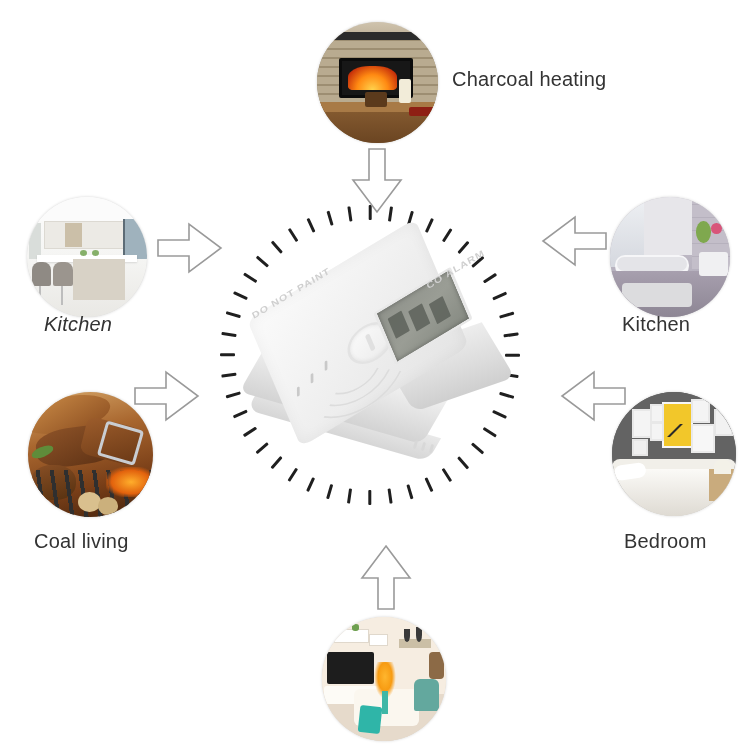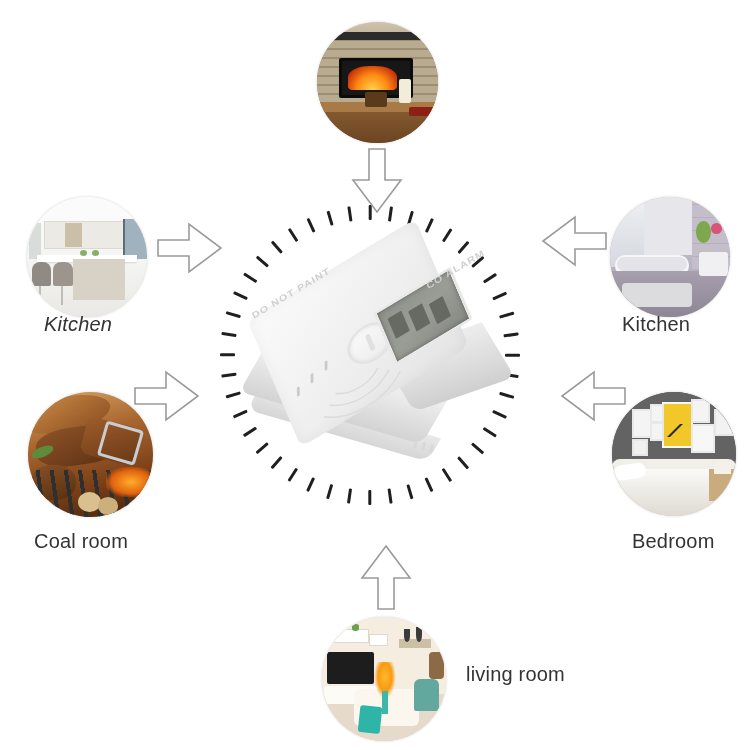--- a/index.html
+++ b/index.html
@@ -203,20 +203,21 @@
       <div class="rect" style="left:6%;top:8%;width:88%;height:7%;background:#2b2b2b;border-radius:2px;"></div>
       <div class="rect" style="left:18%;top:30%;width:56%;height:28%;background:#171717;border:3px solid #0b0b0b;border-radius:2px;"></div>
       <div class="rect" style="left:26%;top:36%;width:40%;height:20%;background:radial-gradient(ellipse at 50% 100%,#ffd34d 0%,#ff8a12 45%,#c8320a 80%,#4a1403 100%);border-radius:45% 45% 12% 12%;"></div>
       <div class="rect" style="left:0;top:66%;width:100%;height:34%;background:linear-gradient(180deg,#8a5f33,#6b4522);"></div>
       <div class="rect" style="left:0;top:66%;width:100%;height:8%;background:#a87a46;"></div>
       <div class="rect" style="left:68%;top:47%;width:10%;height:20%;background:#f2ecd9;border-radius:2px;"></div>
       <div class="rect" style="left:40%;top:58%;width:18%;height:12%;background:#5b3a1c;border-radius:2px;"></div>
       <div class="rect" style="left:76%;top:70%;width:22%;height:8%;background:#8e1f14;border-radius:2px;"></div>
     </div>
   </div>
+  <div class="label" style="left:452px;top:68px;">Charcoal heating</div>
   <div class="arrow" style="left:351px;top:148px;">
     <svg width="52" height="66" viewBox="0 0 52 66">
       <polygon points="18,1 34,1 34,32 50,32 26,64 2,32 18,32"></polygon>
     </svg>
   </div>
 
   <div class="thumb" style="left:27px;top:197px;width:120px;height:120px;">
     <div class="scene" style="background:linear-gradient(180deg,#fdfdfd 0%,#f4f4f2 55%,#e9e8e4 100%);">
       <div class="rect" style="left:0;top:0;width:100%;height:20%;background:#fbfbfb;"></div>
       <div class="rect" style="left:14%;top:20%;width:72%;height:22%;background:#eceae5;border:1px solid #dcd9d2;"></div>
@@ -247,21 +248,21 @@
       <div class="rect" style="left:44%;top:24%;width:44%;height:30%;background:linear-gradient(150deg,#9d5d2c,#6a3815);border-radius:20%;transform:rotate(14deg);"></div>
       <div class="rect" style="left:58%;top:26%;width:26%;height:24%;border:3px solid #c9cdd2;border-radius:4px;transform:rotate(16deg);"></div>
       <div class="rect" style="left:2%;top:58%;width:36%;height:28%;background:linear-gradient(160deg,#8a5026,#55300f);border-radius:45%;"></div>
       <div class="rect" style="left:0;top:62%;width:100%;height:38%;background:repeating-linear-gradient(82deg,#2f2f2f 0 4px,rgba(0,0,0,0) 4px 14px);"></div>
       <div class="rect" style="left:62%;top:60%;width:40%;height:24%;background:radial-gradient(ellipse,#ffae2b 0%,#e2620d 55%,rgba(0,0,0,0) 78%);"></div>
       <div class="rect" style="left:40%;top:80%;width:18%;height:16%;background:#d9c08e;border-radius:50%;"></div>
       <div class="rect" style="left:56%;top:84%;width:16%;height:14%;background:#cbb07c;border-radius:50%;"></div>
       <div class="rect" style="left:2%;top:44%;width:18%;height:8%;background:#5f8c3a;border-radius:50%;transform:rotate(-22deg);"></div>
     </div>
   </div>
-  <div class="label" style="left:34px;top:530px;">Coal room</div>
+  <div class="label" style="left:34px;top:530px;">Coal living</div>
   <div class="arrow" style="left:134px;top:370px;">
     <svg width="66" height="52" viewBox="0 0 66 52">
       <polygon points="1,18 32,18 32,2 64,26 32,50 32,34 1,34"></polygon>
     </svg>
   </div>
 
   <div class="thumb" style="left:610px;top:197px;width:120px;height:120px;">
     <div class="scene" style="background:linear-gradient(180deg,#cfcbd4 0%,#bdb8c4 45%,#a8a3b1 100%);">
       <div class="rect" style="left:0;top:0;width:28%;height:58%;background:linear-gradient(180deg,#eef0f3,#d5d8df);"></div>
       <div class="rect" style="left:28%;top:0;width:40%;height:48%;background:#e7e6ea;"></div>
@@ -294,21 +295,21 @@
       <div class="rect" style="left:64%;top:26%;width:16%;height:20%;background:#f7f7f7;border:2px solid #eaeaea;"></div>
       <div class="rect" style="left:82%;top:14%;width:12%;height:18%;background:#f2f2f2;border:2px solid #e6e6e6;"></div>
       <div class="rect" style="left:16%;top:38%;width:10%;height:10%;background:#f0f0f0;border:2px solid #e6e6e6;"></div>
       <div class="rect" style="left:0;top:54%;width:100%;height:18%;background:#f1efe9;border-radius:8px 8px 0 0;"></div>
       <div class="rect" style="left:-4%;top:62%;width:108%;height:40%;background:linear-gradient(180deg,#fbfaf7,#ddd9d1);border-radius:14px;"></div>
       <div class="rect" style="left:2%;top:58%;width:26%;height:12%;background:#ffffff;border-radius:8px;transform:rotate(-8deg);"></div>
       <div class="rect" style="left:78%;top:62%;width:20%;height:26%;background:#c9ab7d;"></div>
       <div class="rect" style="left:82%;top:54%;width:14%;height:12%;background:#f3f1e8;border-radius:50% 50% 0 0;"></div>
     </div>
   </div>
-  <div class="label" style="left:624px;top:530px;margin-left:8px;">Bedroom</div>
+  <div class="label" style="left:624px;top:530px;">Bedroom</div>
   <div class="arrow" style="left:560px;top:370px;">
     <svg width="66" height="52" viewBox="0 0 66 52">
       <polygon points="65,18 34,18 34,2 2,26 34,50 34,34 65,34"></polygon>
     </svg>
   </div>
 
   <div class="thumb" style="left:322px;top:617px;width:124px;height:124px;">
     <div class="scene" style="background:linear-gradient(180deg,#f5ece0 0%,#efe4d5 50%,#e3d6c5 100%);">
       <div class="rect" style="left:0;top:0;width:100%;height:62%;background:#f6ede1;"></div>
       <div class="rect" style="left:10%;top:10%;width:26%;height:9%;background:#ffffff;border:1px solid #e0d8cc;"></div>
@@ -322,20 +323,19 @@
       <div class="rect" style="left:30%;top:72%;width:18%;height:22%;background:#2fb5a8;border-radius:3px;transform:rotate(6deg);"></div>
       <div class="rect" style="left:42%;top:36%;width:18%;height:30%;background:radial-gradient(ellipse at 50% 40%,#ffb62e 0%,#f79b12 45%,rgba(0,0,0,0) 70%);"></div>
       <div class="rect" style="left:48%;top:60%;width:5%;height:18%;background:#3fb7a6;"></div>
       <div class="rect" style="left:74%;top:50%;width:20%;height:26%;background:#63a89e;border-radius:6px 6px 2px 2px;"></div>
       <div class="rect" style="left:62%;top:18%;width:26%;height:7%;background:#cbbfa6;"></div>
       <div class="rect" style="left:66%;top:10%;width:5%;height:10%;background:#3a3a3a;border-radius:0 0 50% 50%;"></div>
       <div class="rect" style="left:76%;top:8%;width:5%;height:12%;background:#3a3a3a;border-radius:0 0 50% 50%;"></div>
       <div class="rect" style="left:86%;top:28%;width:12%;height:22%;background:#8c6a46;border-radius:4px;"></div>
     </div>
   </div>
-  <div class="label" style="left:466px;top:663px;">living room</div>
   <div class="arrow" style="left:360px;top:545px;">
     <svg width="52" height="66" viewBox="0 0 52 66">
       <polygon points="26,1 50,33 34,33 34,64 18,64 18,33 2,33"></polygon>
     </svg>
   </div>
 
 </div>
 
 </body></html>

